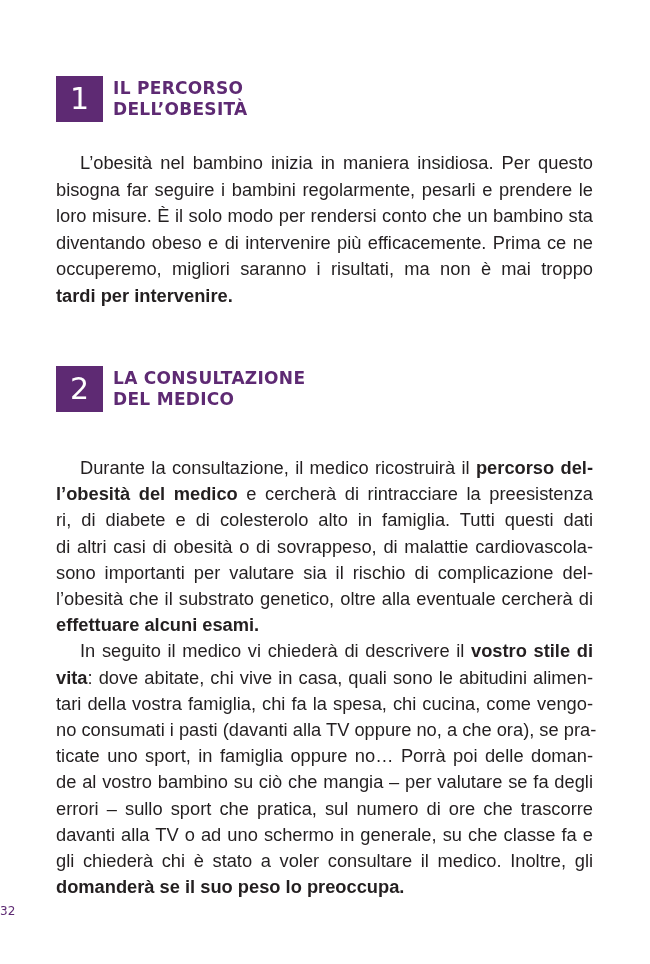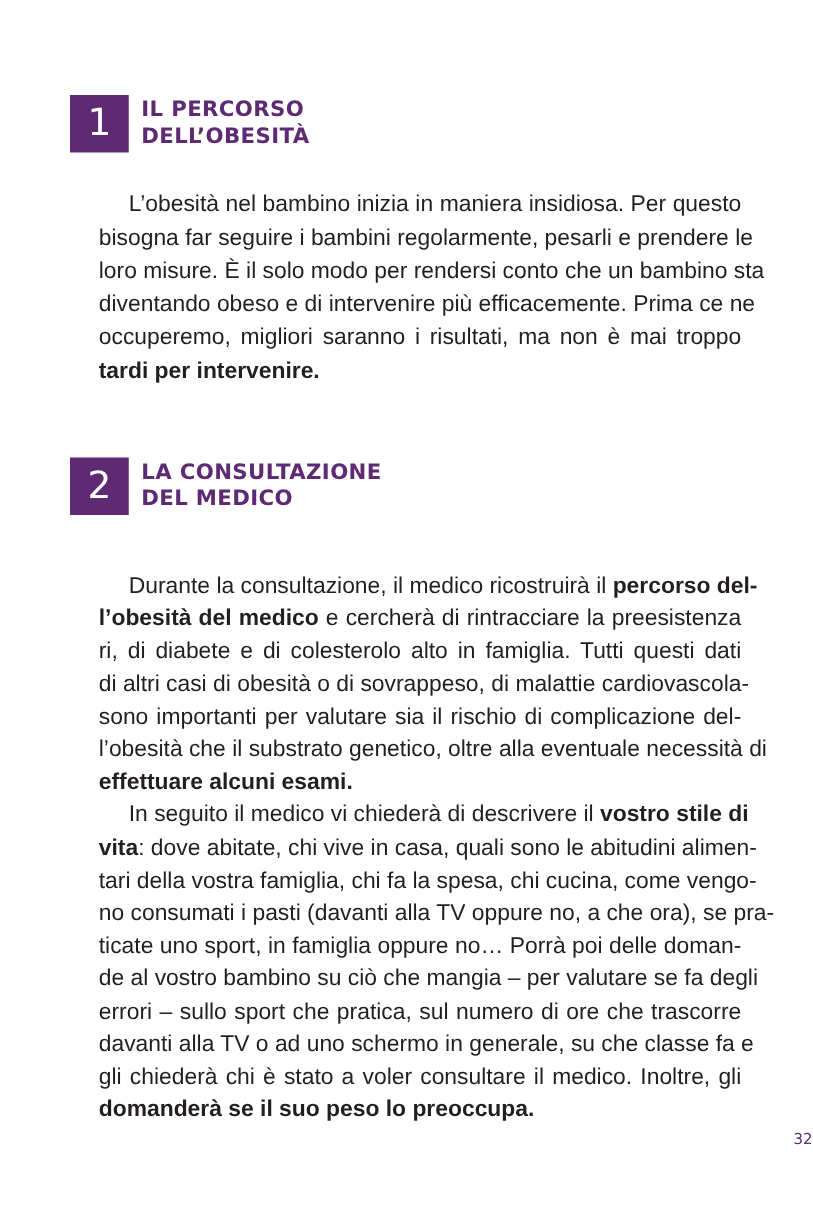--- a/index.html
+++ b/index.html
@@ -39,29 +39,29 @@
     .head-title span { display: block; }
     .para-block {
       position: absolute;
       left: 56px;
       width: 537px;
       font-family: "Liberation Sans", sans-serif;
       font-size: 18.3px;
       text-align: justify;
       color: #231f20;
     }
-    .para-block .line { display: block; text-align: justify; text-align-last: justify; white-space: nowrap; margin-left: 23px; }
+    .para-block .line { display: block; text-align: justify; text-align-last: justify; white-space: nowrap; }
     .para-block .line.last { text-align-last: left; font-weight: bold; }
     .para-block .line.indent { padding-left: 24px; }
     b { font-weight: bold; }
     .page-num {
       position: absolute;
       left: 0; width: 650px;
       top: 904px;
-      text-align: right;
+      text-align: left;
       font-size: 12px;
       color: #5e2a73;
       font-family: "DejaVu Sans", sans-serif;
     }
   </style>
 </head>
 <body>
 
 <div class="section-head" style="top:76px;">
   <div class="num-box">1</div>
@@ -88,21 +88,21 @@
   </div>
 </div>
 
 <div class="para-block" style="top:455px; line-height:26.2px;">
 
   <span class="line indent"><span>Durante la consultazione, il medico ricostruirà il </span><b>percorso del-</b></span>
   <span class="line"><b>l’obesità del medico</b><span> e cercherà di rintracciare la preesistenza</span></span>
   <span class="line">ri, di diabete e di colesterolo alto in famiglia. Tutti questi dati</span>
   <span class="line">di altri casi di obesità o di sovrappeso, di malattie cardiovascola-</span>
   <span class="line">sono importanti per valutare sia il rischio di complicazione del-</span>
-  <span class="line">l’obesità che il substrato genetico, oltre alla eventuale necessità di</span>
+  <span class="line">l’obesità che il substrato genetico, oltre alla eventuale cercherà di</span>
   <span class="line last">effettuare alcuni esami.</span>
 
   <span class="line indent"><span>In seguito il medico vi chiederà di descrivere il </span><b>vostro stile di</b></span>
   <span class="line"><b>vita</b><span>: dove abitate, chi vive in casa, quali sono le abitudini alimen-</span></span>
   <span class="line">tari della vostra famiglia, chi fa la spesa, chi cucina, come vengo-</span>
   <span class="line">no consumati i pasti (davanti alla TV oppure no, a che ora), se pra-</span>
   <span class="line">ticate uno sport, in famiglia oppure no… Porrà poi delle doman-</span>
   <span class="line">de al vostro bambino su ciò che mangia – per valutare se fa degli</span>
   <span class="line">errori – sullo sport che pratica, sul numero di ore che trascorre</span>
   <span class="line">davanti alla TV o ad uno schermo in generale, su che classe fa e</span>

